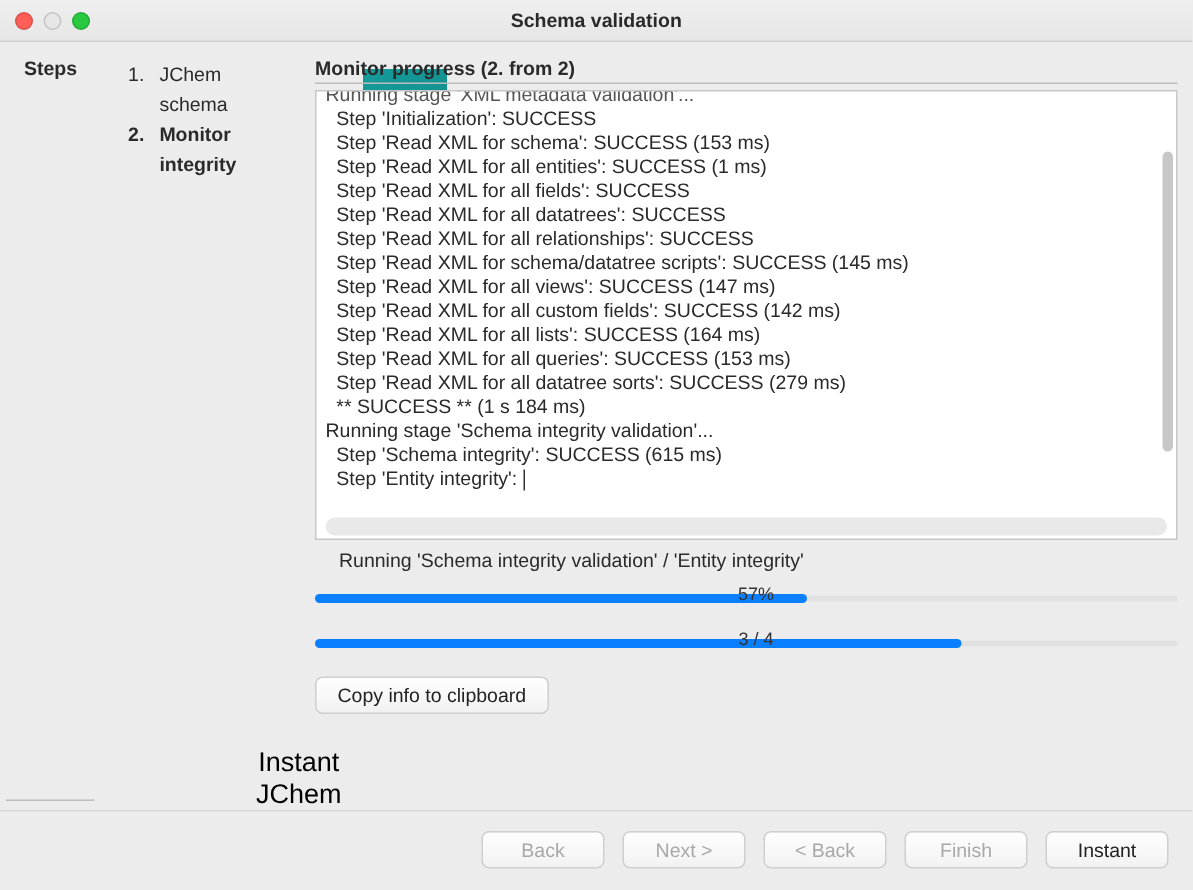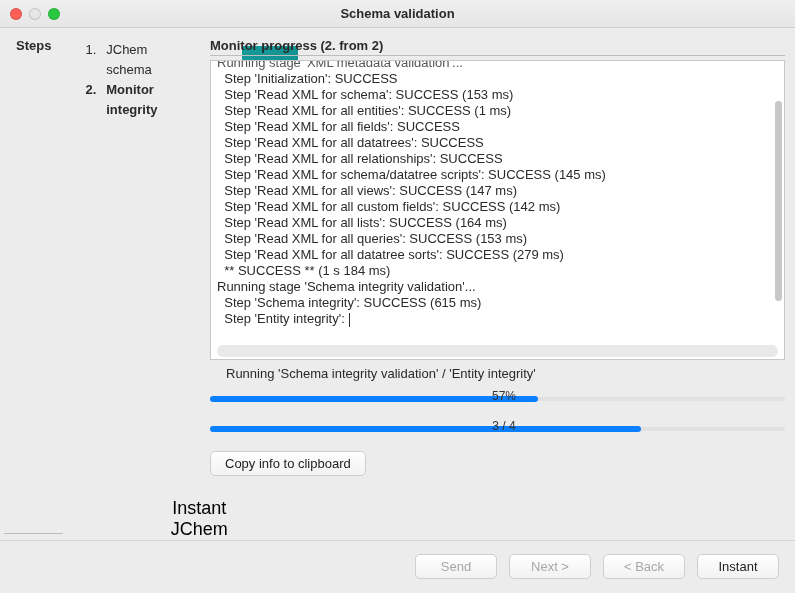--- a/index.html
+++ b/index.html
@@ -208,17 +208,18 @@
     </div>
 
     <div class="action-row">
       <button class="mac-btn">Copy info to clipboard</button>
       <div style="flex:1"></div>
     </div>
   </div>
 </div>
 
 <div class="wizard-footer">
-  <button class="mac-btn disabled">Send</button>
+  <button class="mac-btn disabled">Back</button>
   <button class="mac-btn disabled">Next &gt;</button>
   <button class="mac-btn disabled">&lt; Back</button>
+  <button class="mac-btn disabled">Finish</button>
   <button class="mac-btn">Instant</button>
 </div>
 
 </body></html>

